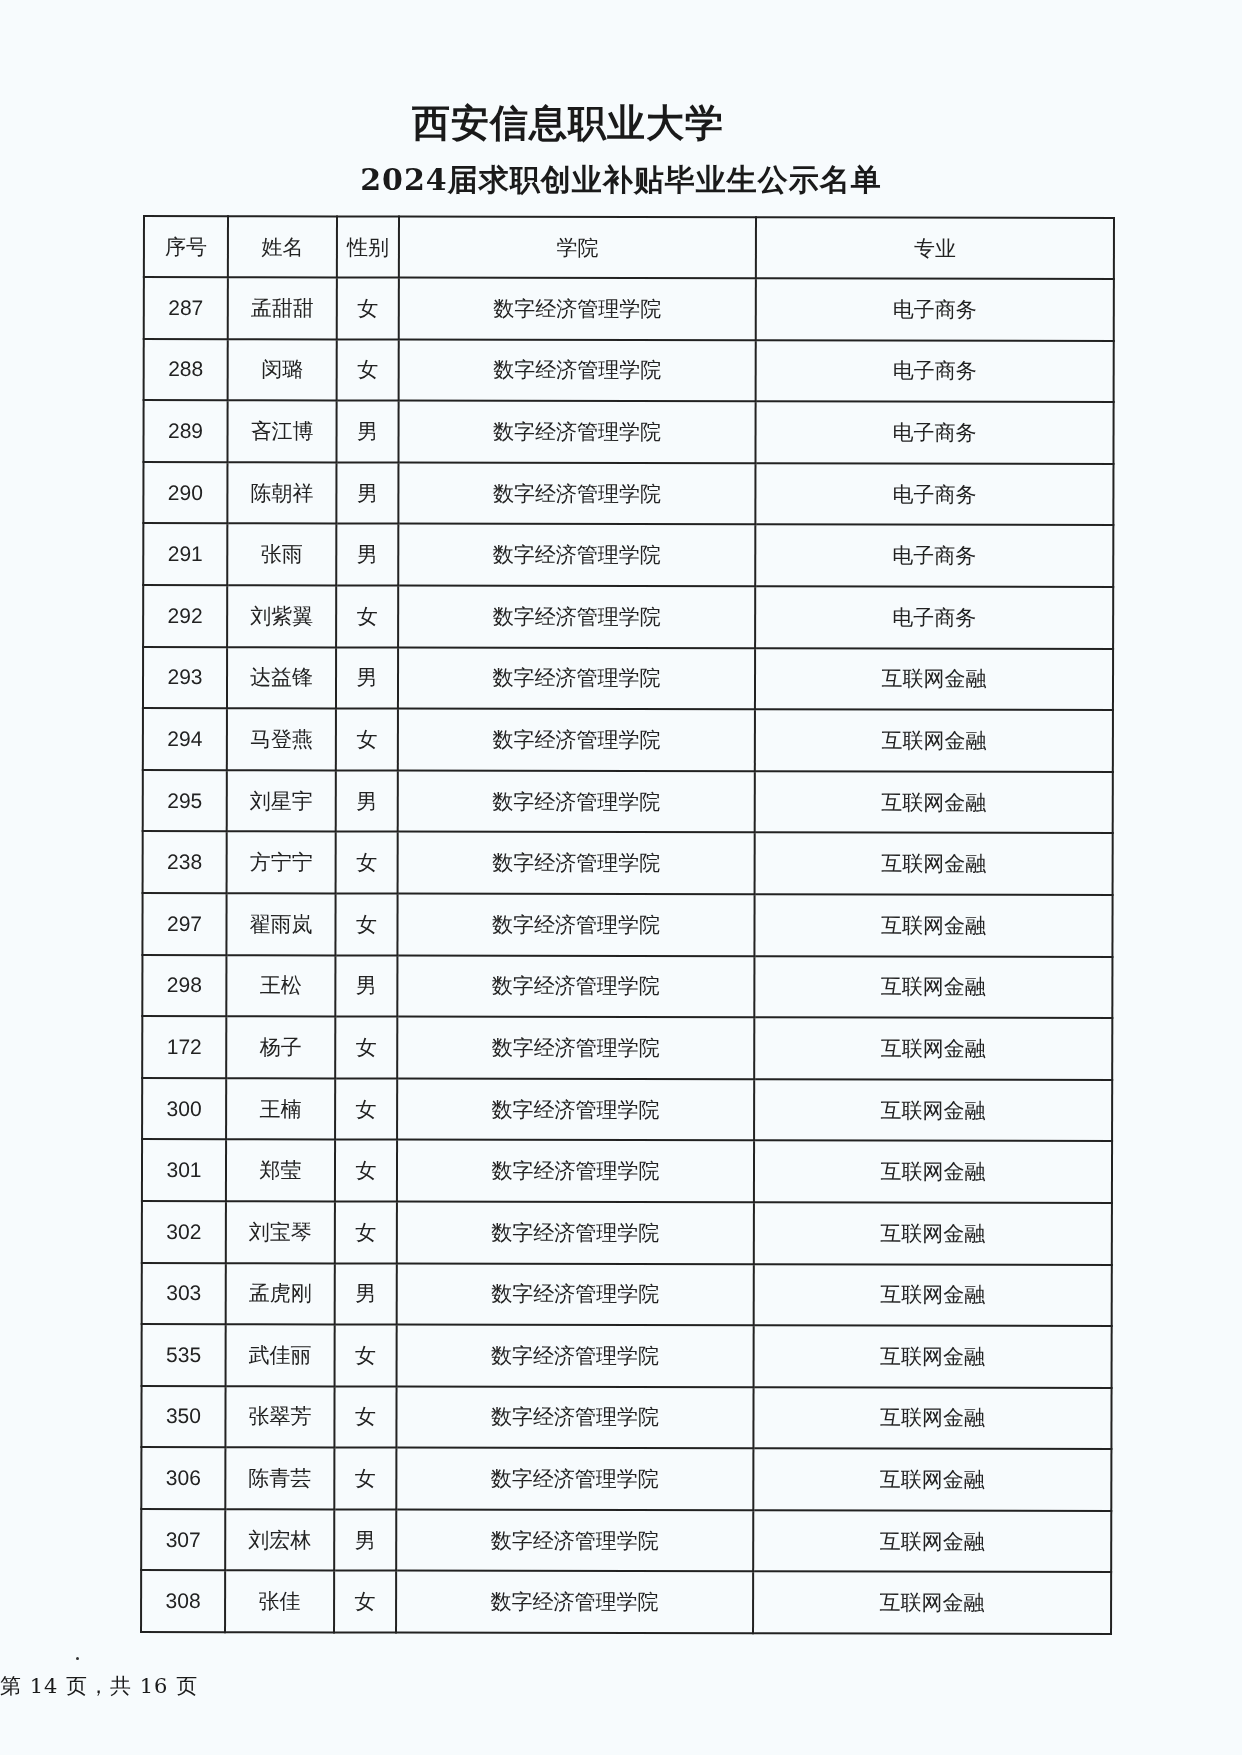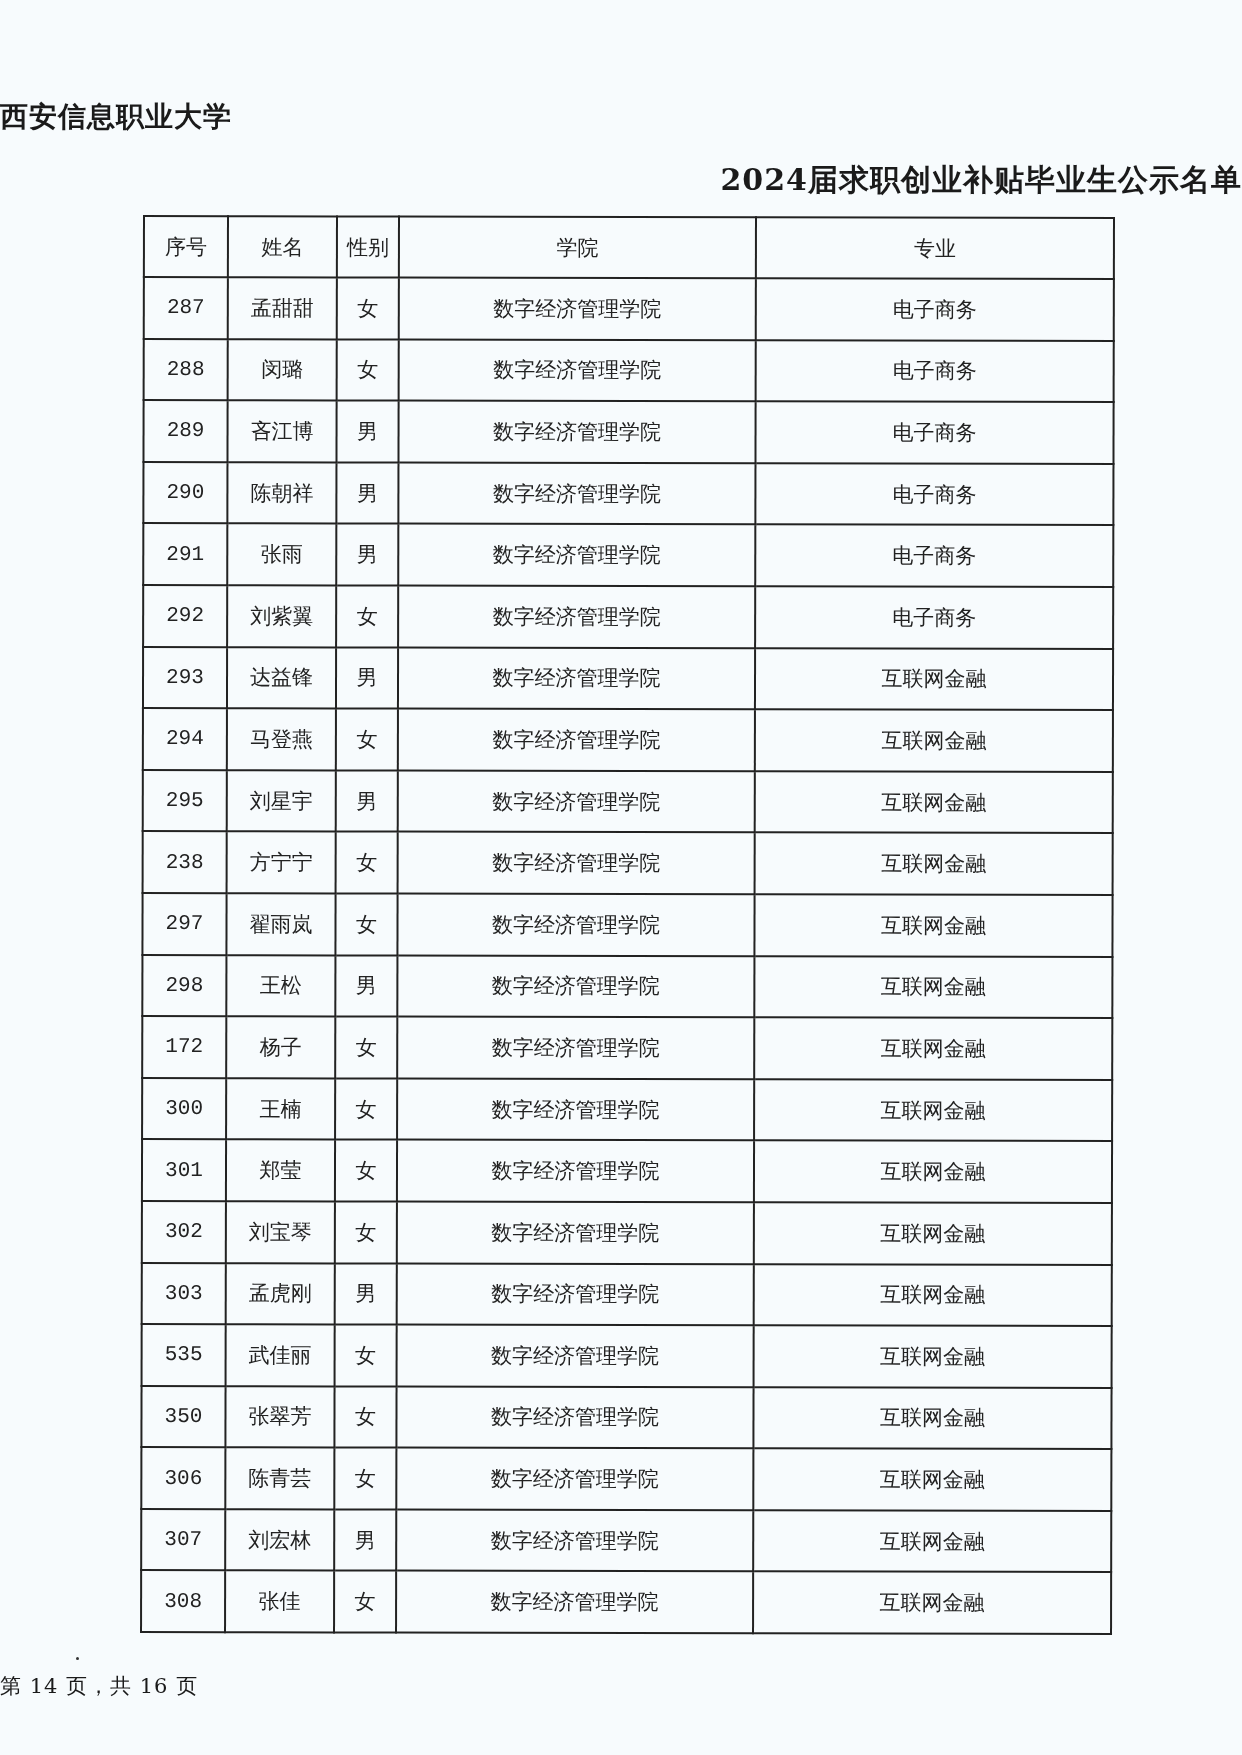--- a/index.html
+++ b/index.html
@@ -1,39 +1,39 @@
 <!DOCTYPE html>
 <html><head>
 <meta charset="utf-8">
 <style>
   html, body { margin:0; padding:0; }
   body {
     width:1242px; height:1755px; background:#f7fbfd; position:relative; overflow:hidden;
     font-family:"DejaVu Serif","Liberation Serif",serif; color:#1a1a1a;
   }
   .title1 {
-    position:absolute; left:0; width:1136px; top:98px; text-align:left;
-    font-size:28px; font-weight:bold; letter-spacing:1px;
+    position:absolute; left:0; width:1136px; top:98px; text-align:center;
+    font-size:38px; font-weight:bold; letter-spacing:1px;
   }
   .title2 {
-    position:absolute; left:0; width:1242px; top:160px; text-align:right;
+    position:absolute; left:0; width:1242px; top:160px; text-align:center;
     font-size:30px; font-weight:bold; letter-spacing:1px;
   }
   table.list {
     position:absolute; left:143px; top:215px; width:970px;
     border-collapse:collapse; table-layout:fixed;
     transform:rotate(0.12deg); transform-origin:0 0;
   }
   table.list td, table.list th {
     border:2px solid #222; text-align:center; vertical-align:middle;
     font-size:21px; font-weight:normal; padding:0; color:#222;
   }
   table.list th { height:59px;text-align:center; }
   table.list td { height:59.6px; }
-  .num { font-family:Liberation Mono, monospace; font-size:22px; }
+  .num { font-family:Liberation Sans, sans-serif; font-size:22px; }
   .footer {
     position:absolute; left:0; width:1242px; top:1672px; text-align:left;
     font-size:21px; letter-spacing:1px;
   }
   .speck { position:absolute; left:76px; top:1657px; width:3px; height:3px; background:#333; border-radius:50%; }
 </style>
 </head>
 <body>
 
 <div class="title1">西安信息职业大学</div>

